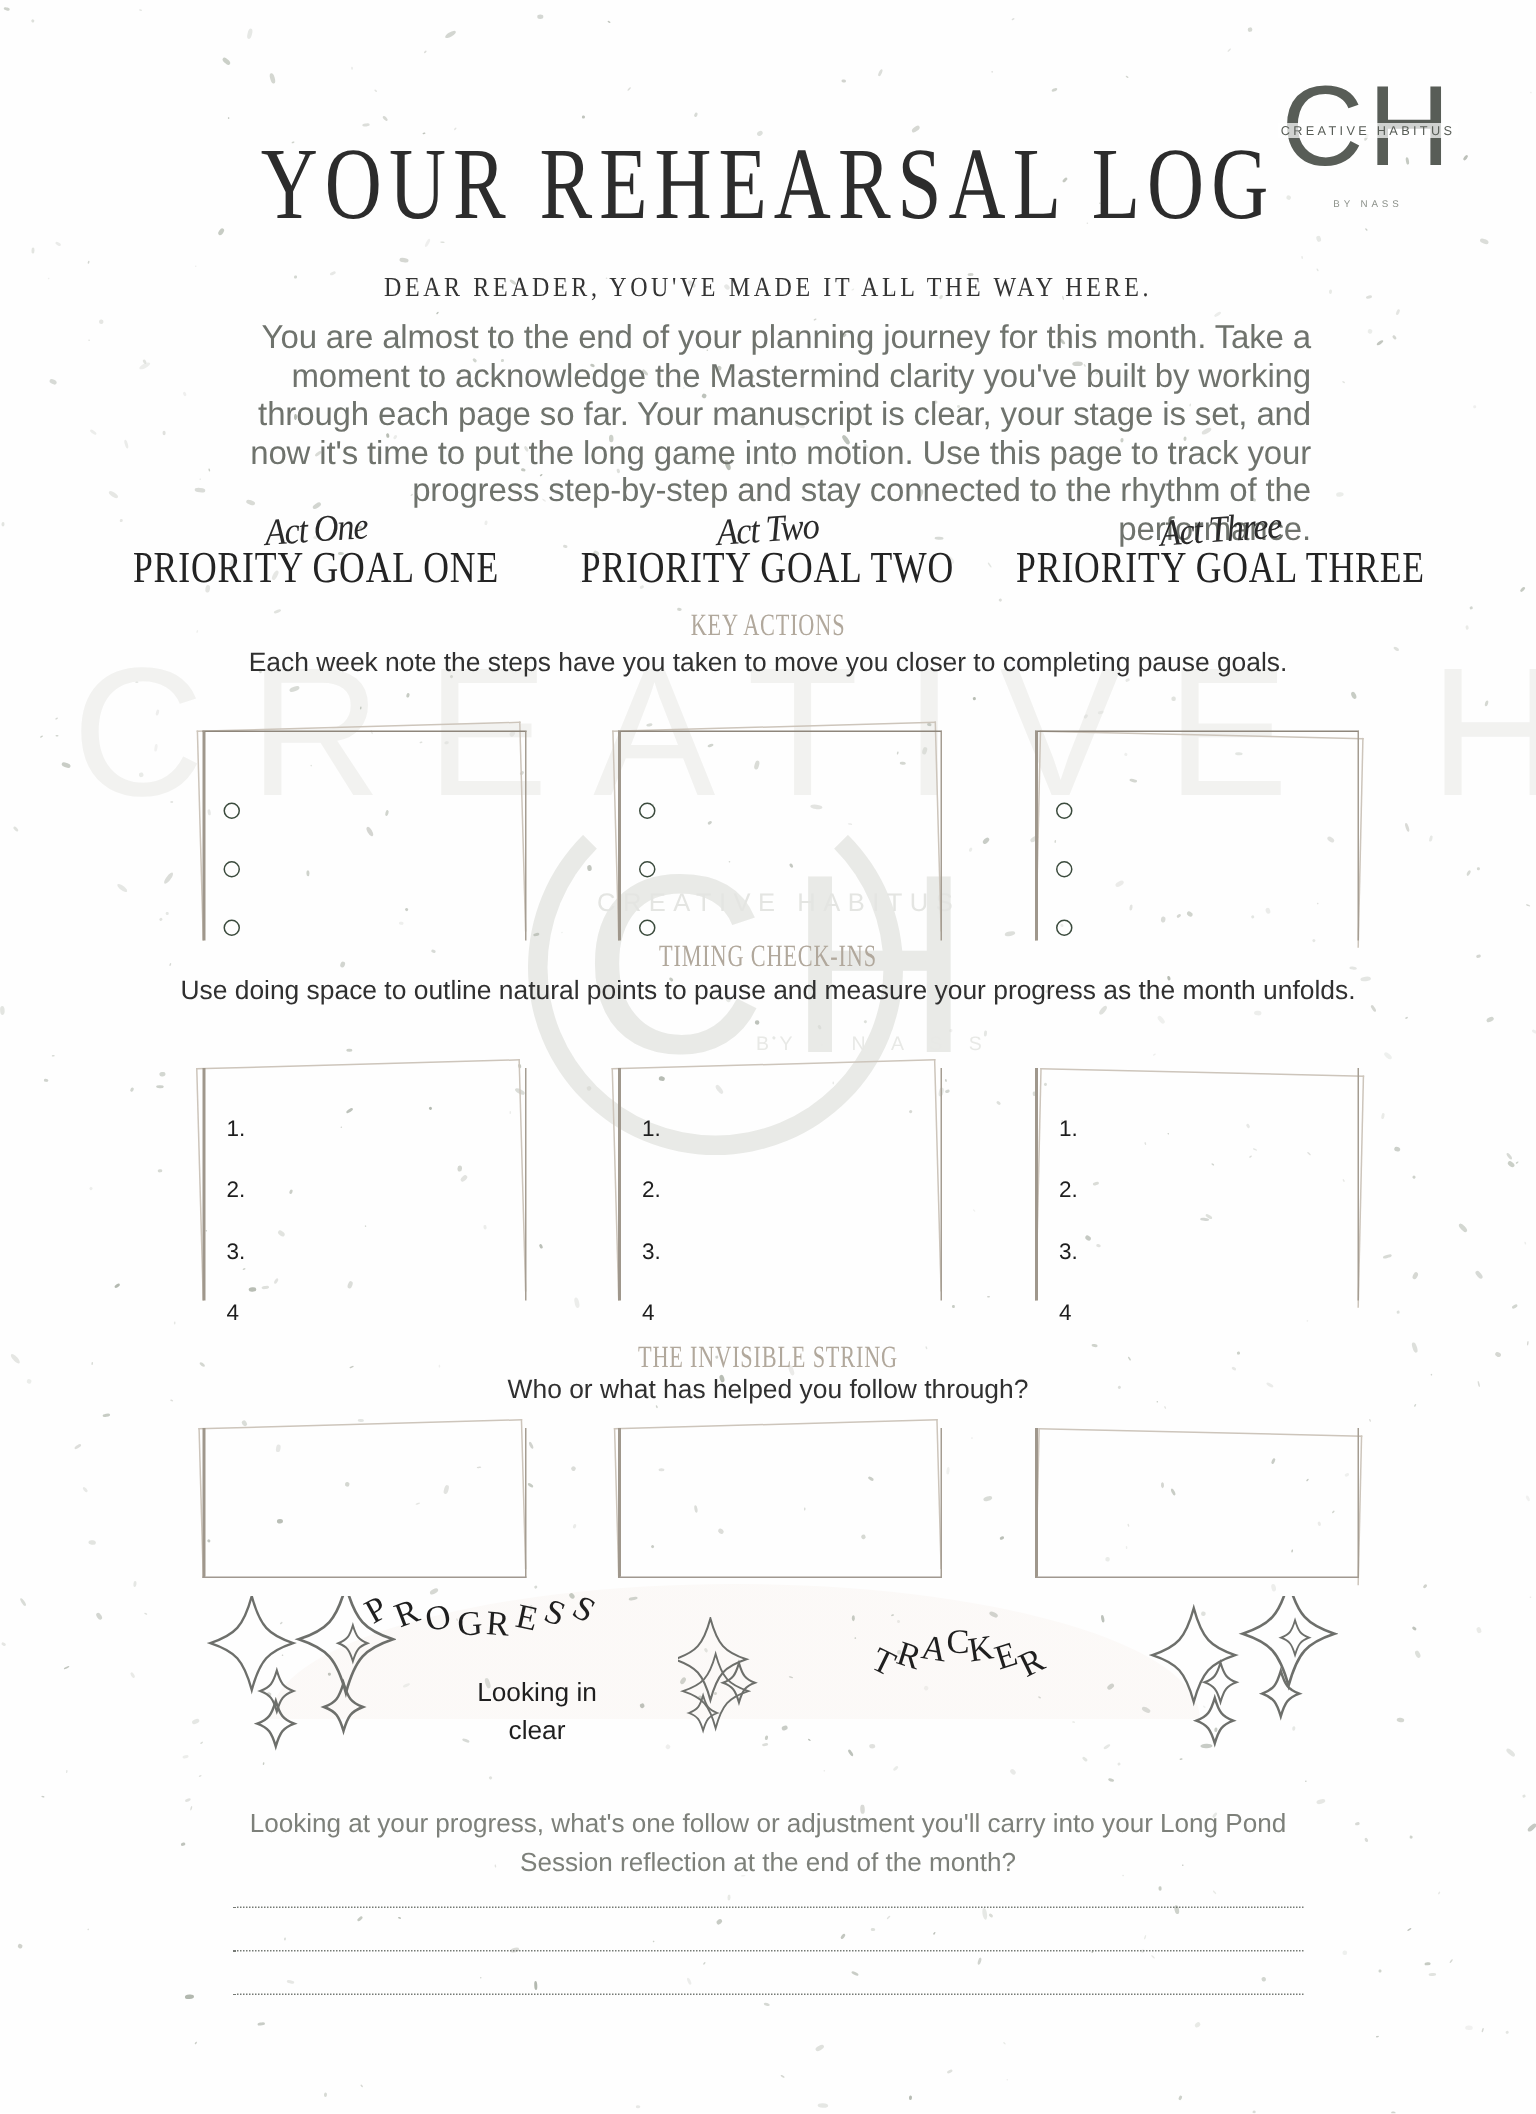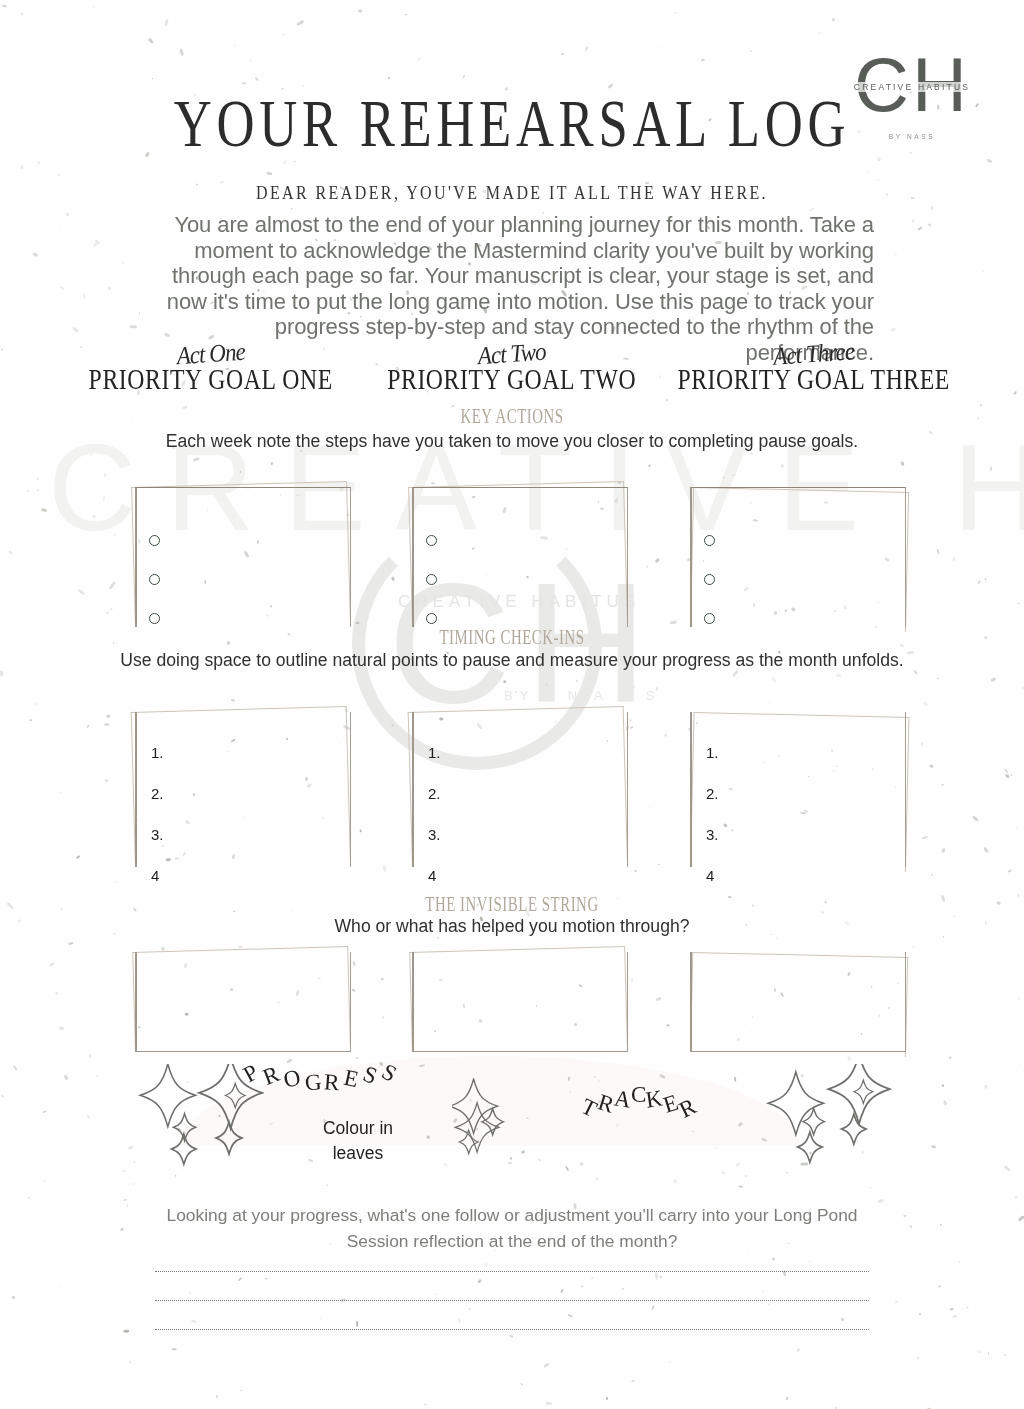--- a/index.html
+++ b/index.html
@@ -394,21 +394,21 @@
         <div class="num-list">
           <div>1.</div>
           <div>2.</div>
           <div>3.</div>
           <div>4</div>
         </div>
       </div>
     </div>
 
     <div class="sec-head" style="top:895px">THE INVISIBLE STRING</div>
-    <div class="sec-sub" style="top:914px">Who or what has helped you motion through?</div>
+    <div class="sec-sub" style="top:914px">Who or what has helped you follow through?</div>
 
     <div class="box-row" style="top:952px; height:100px">
       <div class="box-wrap c1" style="height:100px">
         <div class="paper-back"></div>
         <div class="paper-front bot-edge"></div>
       </div>
       <div class="box-wrap c2" style="height:100px">
         <div class="paper-back"></div>
         <div class="paper-front bot-edge"></div>
       </div>
@@ -426,22 +426,22 @@
           <path d="M22 58 C40 52 46 46 52 24 C58 46 64 52 82 58 C64 64 58 70 52 92 C46 70 40 64 22 58 Z" transform="translate(40,-32) scale(1.05)"></path>
           <path d="M50 58 C58 55 60 52 63 42 C66 52 68 55 76 58 C68 61 66 64 63 74 C60 64 58 61 50 58 Z" transform="translate(-5,14) scale(.85)"></path>
           <path d="M50 58 C58 55 60 52 63 42 C66 52 68 55 76 58 C68 61 66 64 63 74 C60 64 58 61 50 58 Z" transform="translate(30,16) scale(1)"></path>
           <path d="M50 58 C58 55 60 52 63 42 C66 52 68 55 76 58 C68 61 66 64 63 74 C60 64 58 61 50 58 Z" transform="translate(52,-12) scale(.75)"></path>
           <path d="M50 58 C58 55 60 52 63 42 C66 52 68 55 76 58 C68 61 66 64 63 74 C60 64 58 61 50 58 Z" transform="translate(-12,30) scale(.95)"></path>
         </g>
       </svg>
 
       <div class="arch-text" id="arch-progress" style="left:258px; top:14px"><span style="transform:rotate(-29.00deg) translateY(-15.08px)">P</span><span style="transform:rotate(-20.71deg) translateY(-10.77px)">R</span><span style="transform:rotate(-12.43deg) translateY(-6.46px)">O</span><span style="transform:rotate(-4.14deg) translateY(-2.15px)">G</span><span style="transform:rotate(4.14deg) translateY(-2.15px)">R</span><span style="transform:rotate(12.43deg) translateY(-6.46px)">E</span><span style="transform:rotate(20.71deg) translateY(-10.77px)">S</span><span style="transform:rotate(29.00deg) translateY(-15.08px)">S</span></div>
       <div class="tr-caption" style="left:268px; top:58px">
-        <div>Colour in</div>
-        <div>leaves</div>
+        <div>Looking in</div>
+        <div>clear</div>
       </div>
 
       <svg class="sparkle-group" style="left:452px; top:20px" width="120" height="100" viewBox="0 0 128 110">
         <g fill="none" stroke="#6d6f6b" stroke-width="1.7">
           <path d="M22 58 C40 52 46 46 52 24 C58 46 64 52 82 58 C64 64 58 70 52 92 C46 70 40 64 22 58 Z" transform="translate(-24,-20) scale(.88)"></path>
           <path d="M50 58 C58 55 60 52 63 42 C66 52 68 55 76 58 C68 61 66 64 63 74 C60 64 58 61 50 58 Z" transform="translate(-14,-4) scale(.9)"></path>
           <path d="M22 58 C40 52 46 46 52 24 C58 46 64 52 82 58 C64 64 58 70 52 92 C46 70 40 64 22 58 Z" transform="translate(-16,8) scale(.8)"></path>
           <path d="M50 58 C58 55 60 52 63 42 C66 52 68 55 76 58 C68 61 66 64 63 74 C60 64 58 61 50 58 Z" transform="translate(-34,24) scale(.8)"></path>
         </g>
       </svg>

